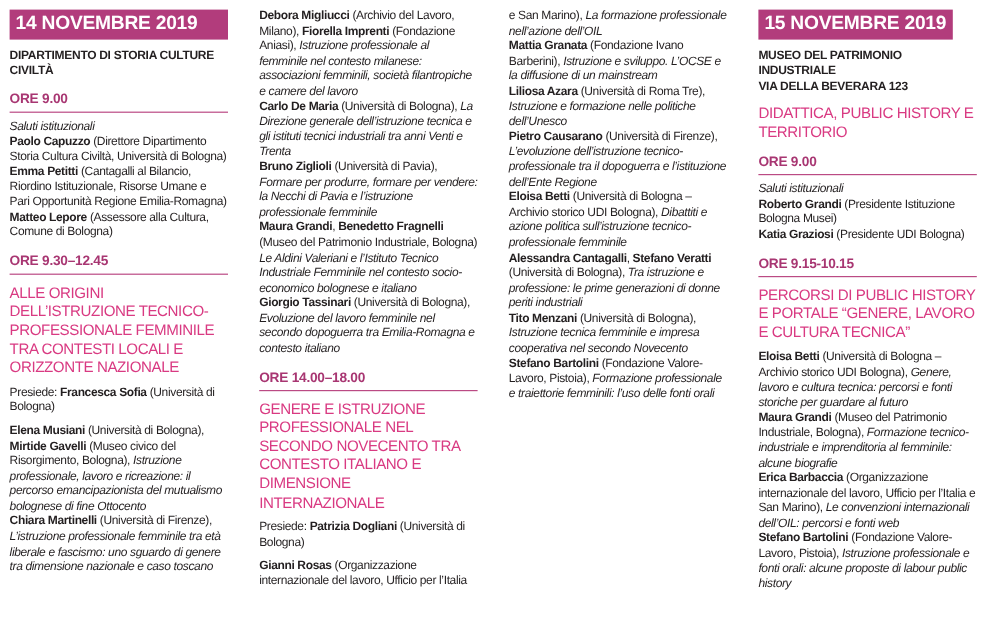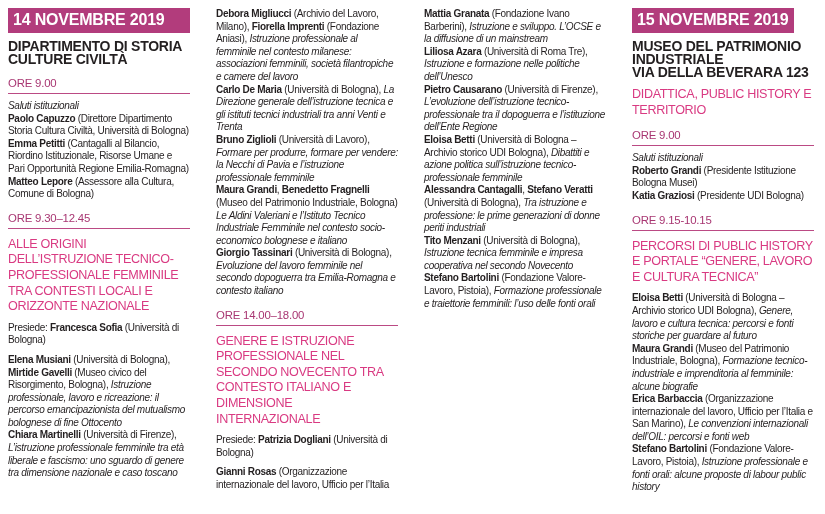--- a/index.html
+++ b/index.html
@@ -14,23 +14,23 @@
     box-sizing:border-box;display:flex;gap:26px;
     padding:8px 9px 0 8px;height:502px;
   }
   .col{flex:0 0 182px;width:182px;font-size:10px;line-height:12.6px;letter-spacing:-0.3px;}
   .daybar{
     background:var(--bar);color:#ffffff;font-weight:bold;
     font-size:16px;line-height:16px;letter-spacing:-0.2px;
     padding:4px 7px 5px 5px;margin:0 0 7px 0;
   }
   .daybar.fit{display:inline-block;padding-right:5px;}
-  .venue{font-weight:bold;font-size:14px;line-height:13px;letter-spacing:-0.25px;margin:0;}
+  .venue{font-weight:bold;font-size:10px;line-height:13px;letter-spacing:-0.25px;margin:0;}
   .ore{
-    color:var(--ore);font-weight:normal;font-size:11.4px;line-height:12px;
+    color:var(--ore);font-weight:bold;font-size:11.4px;line-height:12px;
     letter-spacing:-0.2px;border-bottom:1px solid var(--rule);
     padding-bottom:4px;margin:11px 0 6px 0;
   }
   .title{
     color:var(--pink);font-weight:400;font-size:12.6px;line-height:15.6px;
     letter-spacing:-0.35px;margin:8px 0 7px 0;
   }
   p.para{margin:0;}
   p.para.gap{margin-bottom:7px;}
   .run{font-style:normal;font-weight:400;}
@@ -53,29 +53,30 @@
       <p class="para"><span class="run b">Matteo Lepore</span><span class="run "> (Assessore alla Cultura, Comune di Bologna)</span></p>
       <div class="ore">ORE 9.30–12.45</div>
       <div class="title">ALLE ORIGINI DELL’ISTRUZIONE TECNICO-PROFESSIONALE FEMMINILE TRA CONTESTI LOCALI E ORIZZONTE NAZIONALE</div>
       <p class="para gap"><span class="run ">Presiede: </span><span class="run b">Francesca Sofia</span><span class="run "> (Università di Bologna)</span></p>
       <p class="para"><span class="run b">Elena Musiani</span><span class="run "> (Università di Bologna), </span><span class="run b">Mirtide Gavelli</span><span class="run "> (Museo civico del Risorgimento, Bologna), </span><span class="run i">Istruzione professionale, lavoro e ricreazione: il percorso emancipazionista del mutualismo bolognese di fine Ottocento</span></p>
       <p class="para"><span class="run b">Chiara Martinelli</span><span class="run "> (Università di Firenze), </span><span class="run i">L’istruzione professionale femminile tra età liberale e fascismo: uno sguardo di genere tra dimensione nazionale e caso toscano</span></p>
     </section>
   <section class="col">
       <p class="para"><span class="run b">Debora Migliucci</span><span class="run "> (Archivio del Lavoro, Milano), </span><span class="run b">Fiorella Imprenti</span><span class="run "> (Fondazione Aniasi), </span><span class="run i">Istruzione professionale al femminile nel contesto milanese: associazioni femminili, società filantropiche e camere del lavoro</span></p>
       <p class="para"><span class="run b">Carlo De Maria</span><span class="run "> (Università di Bologna), </span><span class="run i">La Direzione generale dell’istruzione tecnica e gli istituti tecnici industriali tra anni Venti e Trenta</span></p>
-      <p class="para"><span class="run b">Bruno Ziglioli</span><span class="run "> (Università di Lavoro), </span><span class="run i">Formare per produrre, formare per vendere: la Necchi di Pavia e l’istruzione professionale femminile</span></p>
+      <p class="para"><span class="run b">Bruno Ziglioli</span><span class="run "> (Università di Pavia), </span><span class="run i">Formare per produrre, formare per vendere: la Necchi di Pavia e l’istruzione professionale femminile</span></p>
       <p class="para"><span class="run b">Maura Grandi</span><span class="run ">, </span><span class="run b">Benedetto Fragnelli</span><span class="run "> (Museo del Patrimonio Industriale, Bologna) </span><span class="run i">Le Aldini Valeriani e l’Istituto Tecnico Industriale Femminile nel contesto socio-economico bolognese e italiano</span></p>
       <p class="para"><span class="run b">Giorgio Tassinari</span><span class="run "> (Università di Bologna), </span><span class="run i">Evoluzione del lavoro femminile nel secondo dopoguerra tra Emilia-Romagna e contesto italiano</span></p>
       <div class="ore">ORE 14.00–18.00</div>
       <div class="title">GENERE E ISTRUZIONE PROFESSIONALE NEL SECONDO NOVECENTO TRA CONTESTO ITALIANO E DIMENSIONE INTERNAZIONALE</div>
       <p class="para gap"><span class="run ">Presiede: </span><span class="run b">Patrizia Dogliani</span><span class="run "> (Università di Bologna)</span></p>
       <p class="para"><span class="run b">Gianni Rosas</span><span class="run "> (Organizzazione internazionale del lavoro, Ufficio per l’Italia</span></p>
     </section>
   <section class="col">
+      <p class="para"><span class="run ">e San Marino), </span><span class="run i">La formazione professionale nell’azione dell’OIL</span></p>
       <p class="para"><span class="run b">Mattia Granata</span><span class="run "> (Fondazione Ivano Barberini), </span><span class="run i">Istruzione e sviluppo. L’OCSE e la diffusione di un mainstream</span></p>
       <p class="para"><span class="run b">Liliosa Azara</span><span class="run "> (Università di Roma Tre), </span><span class="run i">Istruzione e formazione nelle politiche dell’Unesco</span></p>
       <p class="para"><span class="run b">Pietro Causarano</span><span class="run "> (Università di Firenze), </span><span class="run i">L’evoluzione dell’istruzione tecnico-professionale tra il dopoguerra e l’istituzione dell’Ente Regione</span></p>
       <p class="para"><span class="run b">Eloisa Betti</span><span class="run "> (Università di Bologna – Archivio storico UDI Bologna), </span><span class="run i">Dibattiti e azione politica sull’istruzione tecnico-professionale femminile</span></p>
       <p class="para"><span class="run b">Alessandra Cantagalli</span><span class="run ">, </span><span class="run b">Stefano Veratti</span><span class="run "> (Università di Bologna), </span><span class="run i">Tra istruzione e professione: le prime generazioni di donne periti industriali</span></p>
       <p class="para"><span class="run b">Tito Menzani</span><span class="run "> (Università di Bologna), </span><span class="run i">Istruzione tecnica femminile e impresa cooperativa nel secondo Novecento</span></p>
       <p class="para"><span class="run b">Stefano Bartolini</span><span class="run "> (Fondazione Valore-Lavoro, Pistoia), </span><span class="run i">Formazione professionale e traiettorie femminili: l’uso delle fonti orali</span></p>
     </section>
   <section class="col"><div class="daybar fit">15 NOVEMBRE 2019</div><br><div class="venue">
         <div>MUSEO DEL PATRIMONIO INDUSTRIALE</div>

